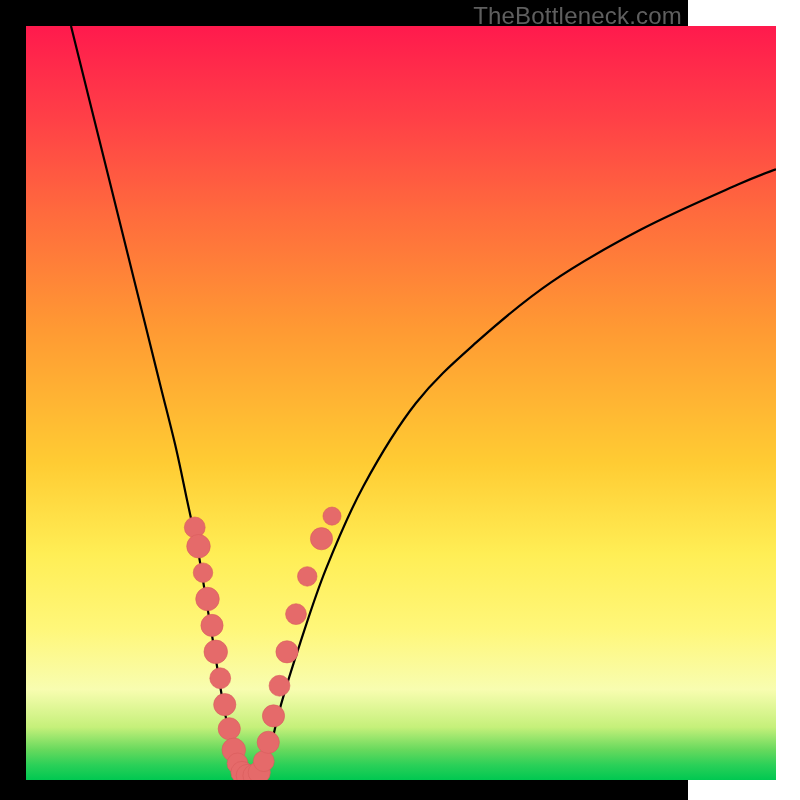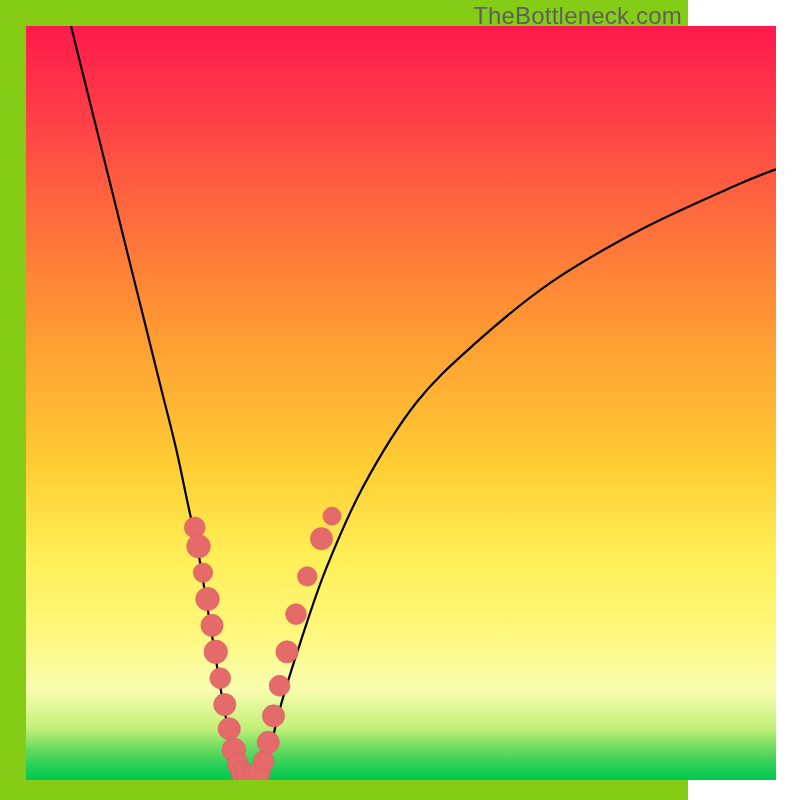--- a/index.html
+++ b/index.html
@@ -1,21 +1,21 @@
 <!DOCTYPE html>
 <html><head>
 <meta charset="utf-8">
 <style>
   * { margin: 0; padding: 0; box-sizing: border-box; }
   html, body { width: 800px; height: 800px; overflow: hidden; }
   .frame {
     position: relative;
     width: 688px;
     height: 800px;
-    background: #84cc16;
+    background: #000000;
   }
   .plot-area {
     position: absolute;
     left: 26px;
     top: 26px;
     width: 750px;
     height: 754px;
     background: linear-gradient(to bottom,
       #ff1a4d 0%,
       #ff3f47 12%,

